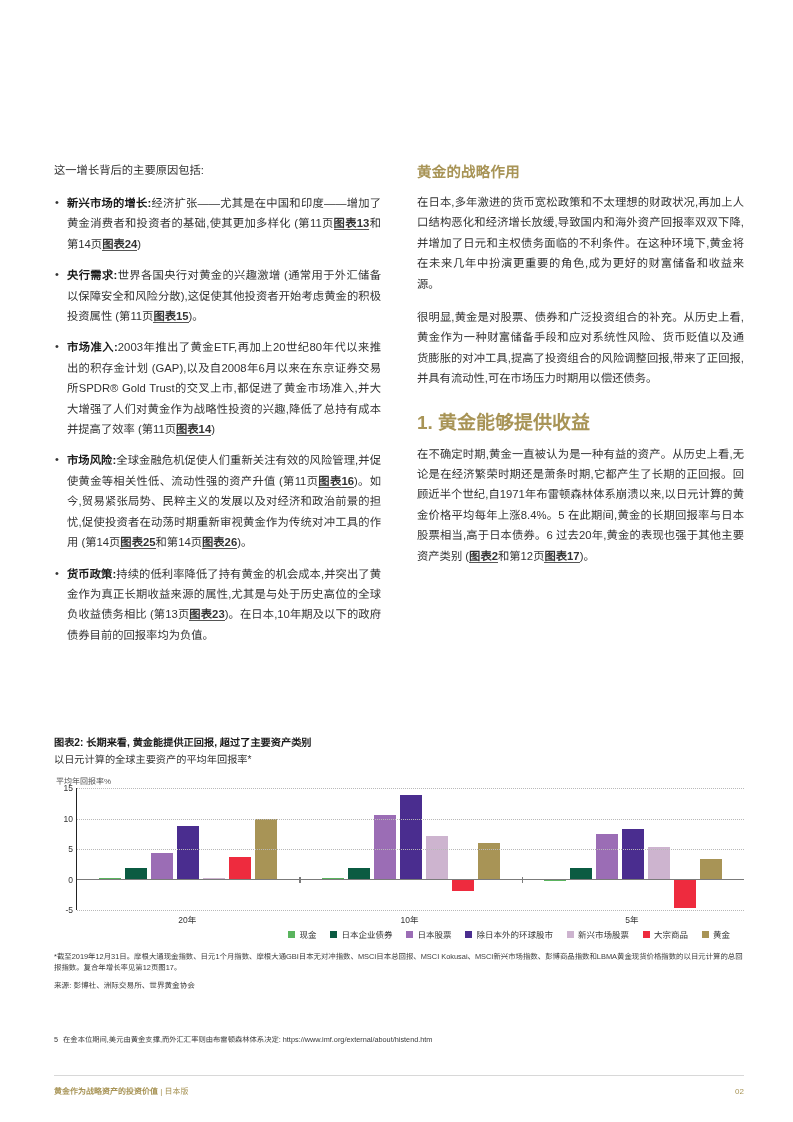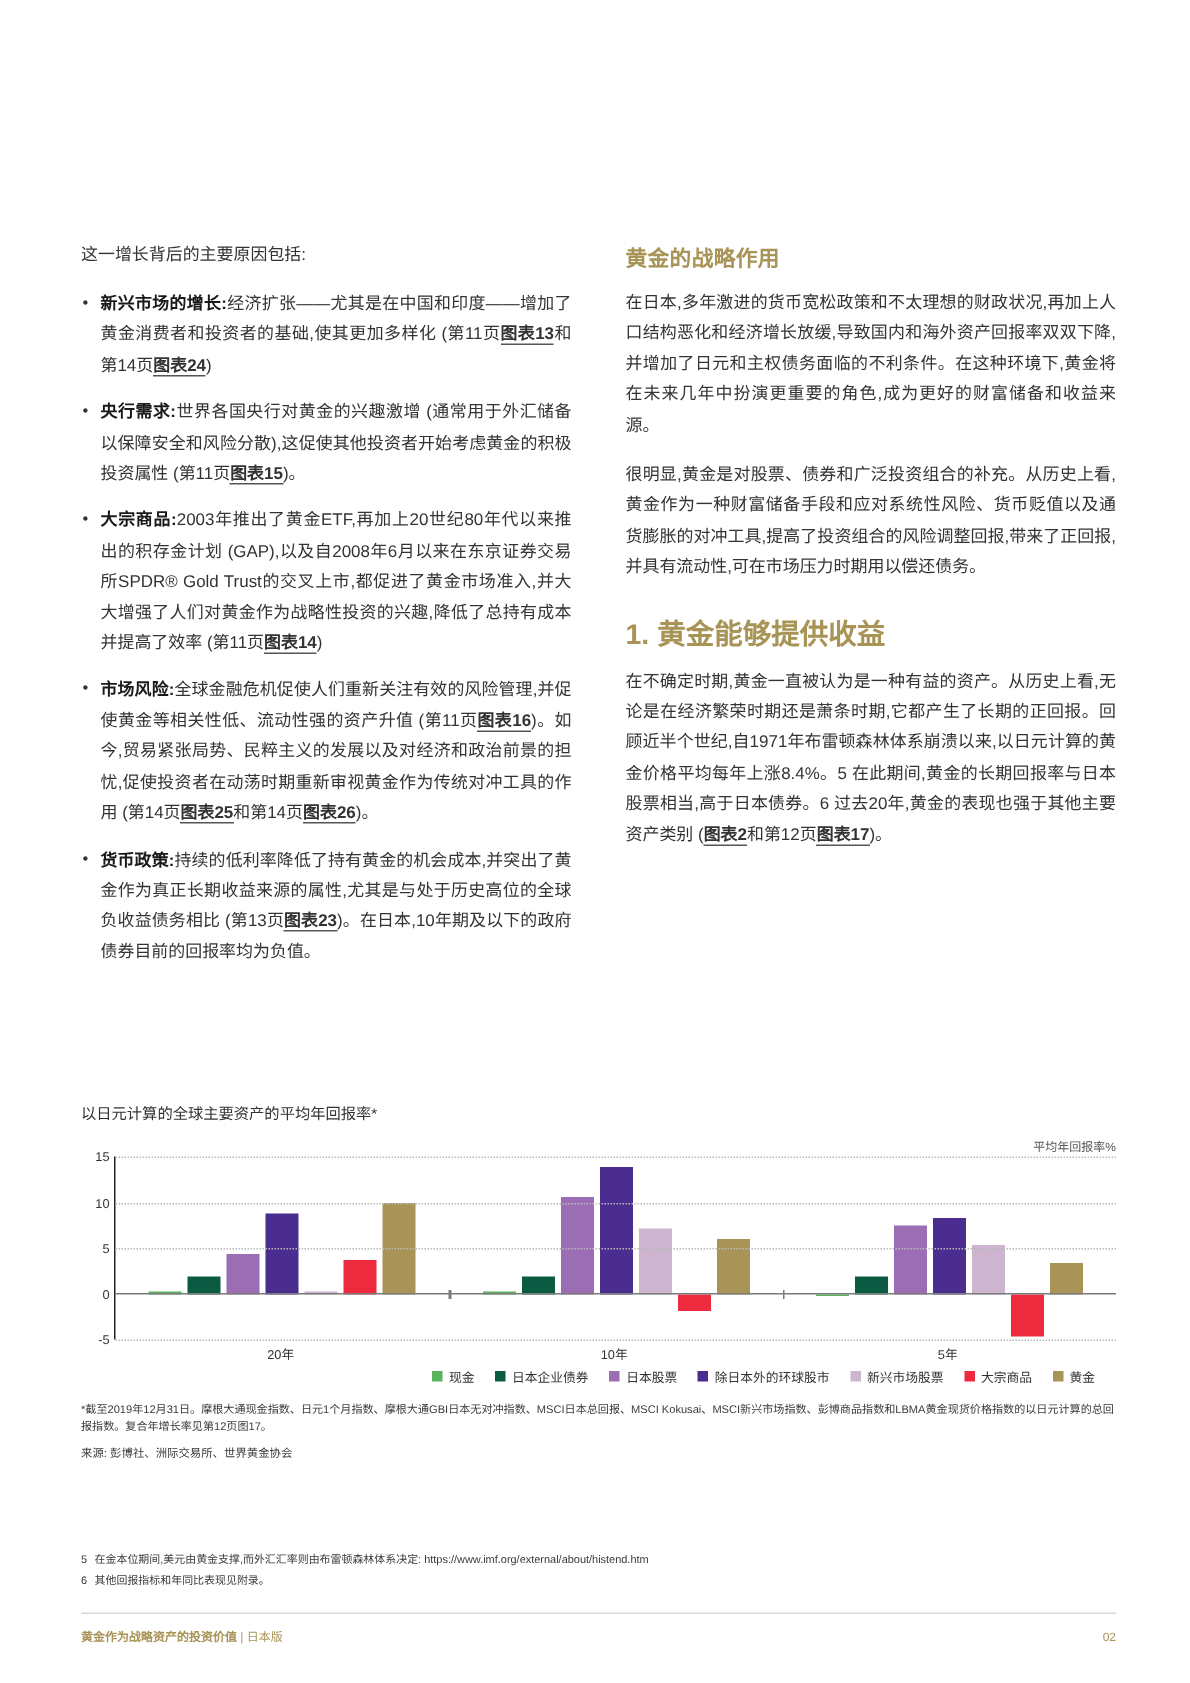--- a/index.html
+++ b/index.html
@@ -104,21 +104,20 @@
   }
   .fig-sub {
     font-size: 10.2px;
     color: #333333;
     margin: 0 0 9px 0;
   }
   .axis-unit {
     font-size: 8px;
     color: #555555;
     margin: 0 0 2px 2px;
-    text-align: right;
   }
 
   .plot-wrap {
     position: relative;
     height: 122px;
     margin-left: 22px;
     border-left: 1.2px solid #222;
   }
   .ytick {
     position: absolute;
@@ -252,21 +251,21 @@
       <ul class="bullets">
         <li>
           <span class="b-term">新兴市场的增长:</span><span>经济扩张——尤其是在中国和印度——增加了黄金消费者和投资者的基础,使其更加多样化 (第11页</span><span class="ref">图表13</span><span>和第14页</span><span class="ref">图表24</span><span>)</span>
         </li>
 
         <li>
           <span class="b-term">央行需求:</span><span>世界各国央行对黄金的兴趣激增 (通常用于外汇储备以保障安全和风险分散),这促使其他投资者开始考虑黄金的积极投资属性 (第11页</span><span class="ref">图表15</span><span>)。</span>
         </li>
 
         <li>
-          <span class="b-term">大宗商品:</span><span>2003年推出了黄金ETF,再加上20世纪80年代以来推出的积存金计划 (GAP),以及自2008年6月以来在东京证券交易所SPDR® Gold Trust的交叉上市,都促进了黄金市场准入,并大大增强了人们对黄金作为战略性投资的兴趣,降低了总持有成本并提高了效率 (第11页</span><span class="ref">图表14</span><span>)</span>
+          <span class="b-term">市场准入:</span><span>2003年推出了黄金ETF,再加上20世纪80年代以来推出的积存金计划 (GAP),以及自2008年6月以来在东京证券交易所SPDR® Gold Trust的交叉上市,都促进了黄金市场准入,并大大增强了人们对黄金作为战略性投资的兴趣,降低了总持有成本并提高了效率 (第11页</span><span class="ref">图表14</span><span>)</span>
         </li>
 
         <li>
           <span class="b-term">市场风险:</span><span>全球金融危机促使人们重新关注有效的风险管理,并促使黄金等相关性低、流动性强的资产升值 (第11页</span><span class="ref">图表16</span><span>)。如今,贸易紧张局势、民粹主义的发展以及对经济和政治前景的担忧,促使投资者在动荡时期重新审视黄金作为传统对冲工具的作用 (第14页</span><span class="ref">图表25</span><span>和第14页</span><span class="ref">图表26</span><span>)。</span>
         </li>
 
         <li>
           <span class="b-term">货币政策:</span><span>持续的低利率降低了持有黄金的机会成本,并突出了黄金作为真正长期收益来源的属性,尤其是与处于历史高位的全球负收益债务相比 (第13页</span><span class="ref">图表23</span><span>)。在日本,10年期及以下的政府债券目前的回报率均为负值。</span>
         </li>
       </ul>
@@ -275,20 +274,21 @@
     <div class="col">
       <h2 class="gold-head">黄金的战略作用</h2>
       <p class="body">在日本,多年激进的货币宽松政策和不太理想的财政状况,再加上人口结构恶化和经济增长放缓,导致国内和海外资产回报率双双下降,并增加了日元和主权债务面临的不利条件。在这种环境下,黄金将在未来几年中扮演更重要的角色,成为更好的财富储备和收益来源。</p>
       <p class="body">很明显,黄金是对股票、债券和广泛投资组合的补充。从历史上看,黄金作为一种财富储备手段和应对系统性风险、货币贬值以及通货膨胀的对冲工具,提高了投资组合的风险调整回报,带来了正回报,并具有流动性,可在市场压力时期用以偿还债务。</p>
       <h3 class="gold-sub">1. 黄金能够提供收益</h3>
       <p class="body"><span>在不确定时期,黄金一直被认为是一种有益的资产。从历史上看,无论是在经济繁荣时期还是萧条时期,它都产生了长期的正回报。回顾近半个世纪,自1971年布雷顿森林体系崩溃以来,以日元计算的黄金价格平均每年上涨8.4%。5 在此期间,黄金的长期回报率与日本股票相当,高于日本债券。6 过去20年,黄金的表现也强于其他主要资产类别 (</span><span class="ref">图表2</span><span>和第12页</span><span class="ref">图表17</span><span>)。</span></p>
     </div>
   </div>
 
   <div class="figure">
+    <p class="fig-title">图表2: 长期来看, 黄金能提供正回报, 超过了主要资产类别</p>
     <p class="fig-sub">以日元计算的全球主要资产的平均年回报率*</p>
     <p class="axis-unit">平均年回报率%</p>
 
     <div class="plot-wrap" id="plot">
       <div class="bars" id="bars">
           <div class="bar" title="现金 20年: 0.15%" style="left: 22.1667px; width: 22px; background: rgb(90, 180, 94); height: 1.2px; bottom: 30.5px;"></div>
           <div class="bar" title="日本企业债券 20年: 1.9%" style="left: 48.1667px; width: 22px; background: rgb(11, 91, 66); height: 11.59px; bottom: 30.5px;"></div>
           <div class="bar" title="日本股票 20年: 4.3%" style="left: 74.1667px; width: 22px; background: rgb(155, 109, 181); height: 26.23px; bottom: 30.5px;"></div>
           <div class="bar" title="除日本外的环球股市 20年: 8.7%" style="left: 100.167px; width: 22px; background: rgb(74, 45, 143); height: 53.07px; bottom: 30.5px;"></div>
           <div class="bar" title="新兴市场股票 20年: 0%" style="left: 126.167px; width: 22px; background: rgb(205, 180, 207); height: 1.2px; bottom: 30.5px;"></div>
@@ -359,21 +359,20 @@
           <span>黄金</span>
         </div>
       </div>
 
     <p class="fignote">*截至2019年12月31日。摩根大通现金指数、日元1个月指数、摩根大通GBI日本无对冲指数、MSCI日本总回报、MSCI Kokusai、MSCI新兴市场指数、彭博商品指数和LBMA黄金现货价格指数的以日元计算的总回报指数。复合年增长率见第12页图17。</p>
     <p class="figsource">来源:  彭博社、洲际交易所、世界黄金协会</p>
   </div>
 
   <div class="footnotes">
     <p class="fn"><span class="num">5</span><span>在金本位期间,美元由黄金支撑,而外汇汇率则由布雷顿森林体系决定: https://www.imf.org/external/about/histend.htm</span></p>
-    <p class="fn"><span class="num">6</span><span>其他回报指标和年同比表现见附录。</span></p>
   </div>
 
   <div class="footer-rule"></div>
   <div class="footer">
     <div class="footer-title"><b>黄金作为战略资产的投资价值</b><span class="thin"> | 日本版</span></div>
     <div>02</div>
   </div>
 
 </div>
 

